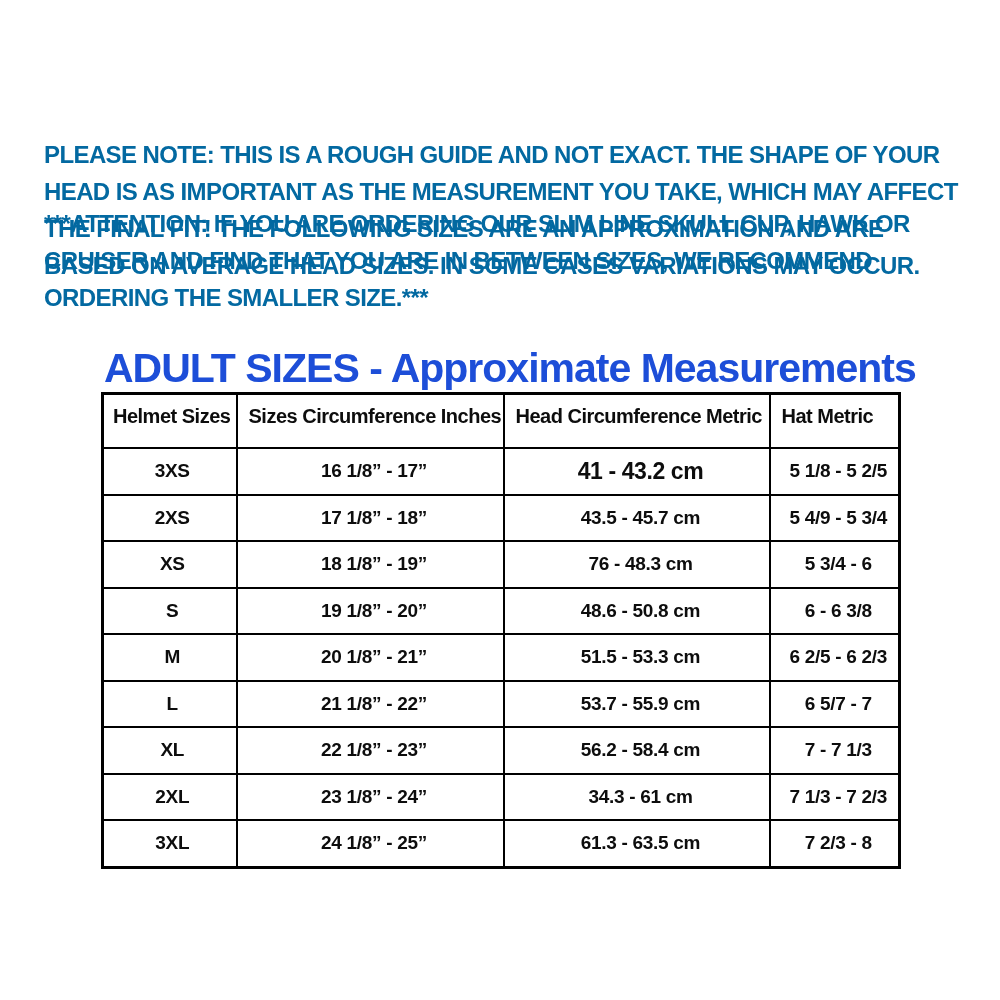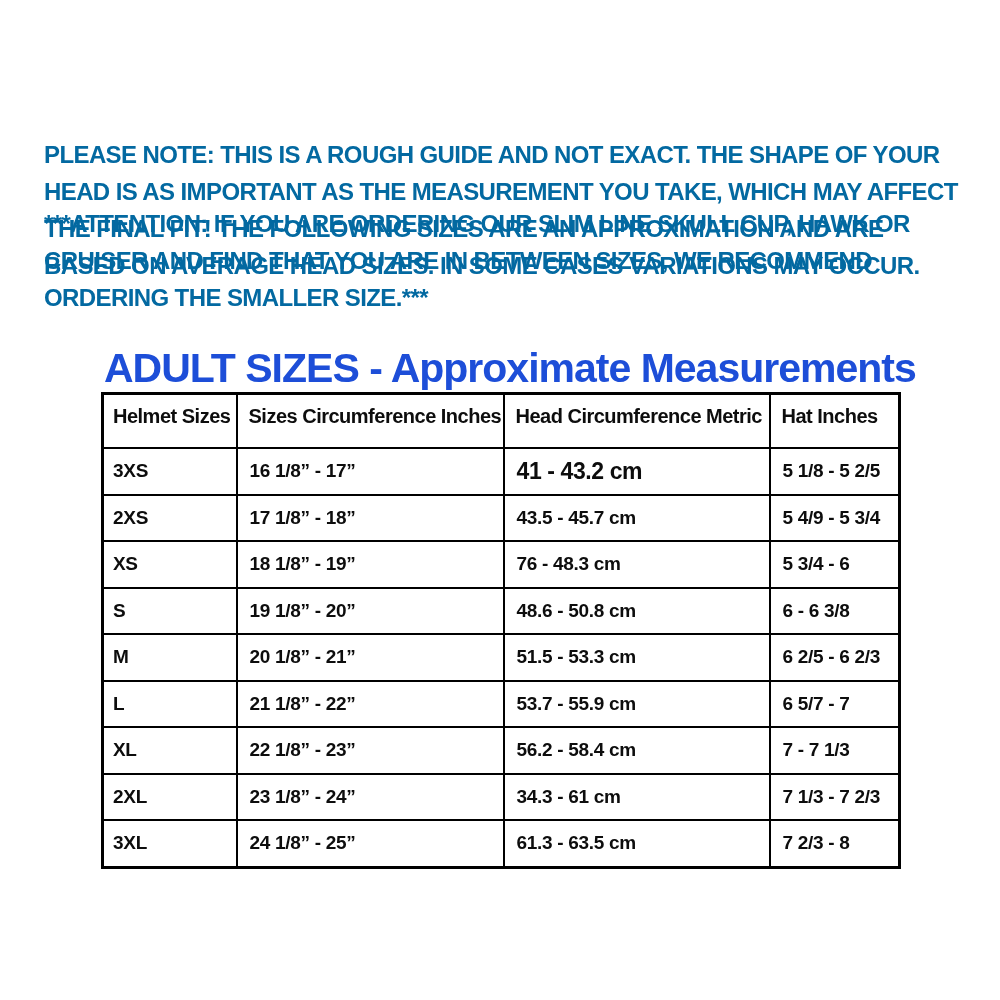--- a/index.html
+++ b/index.html
@@ -65,20 +65,21 @@
     font-weight: 700;
     letter-spacing: -0.5px;
     padding: 0 0 9px 11px;
   }
   table.size-table td {
     height: 44.5px;
     font-size: 19px;
     font-weight: 700;
     letter-spacing: -0.3px;
     padding: 0 4px 0 12px;
+    text-align: center;
   }
   table.size-table td.col-helmet { padding-left: 9px; }
   table.size-table th.col-helmet { padding-left: 9px; }
   table.size-table td.big-metric {
     font-size: 23px;
     letter-spacing: -0.4px;
   }
 </style>
 </head>
 <body>
@@ -96,21 +97,21 @@
       <col style="width:134px">
       <col style="width:267px">
       <col style="width:266px">
       <col style="width:130px">
     </colgroup>
     <thead>
       <tr>
         <th class="col-helmet">Helmet Sizes</th>
         <th>Sizes Circumference Inches</th>
         <th>Head Circumference Metric</th>
-        <th>Hat Inches</th>
+        <th>Hat Metric</th>
       </tr>
     </thead>
     <tbody>
         <tr>
           <td class="col-helmet">3XS</td>
           <td class="col-inches">16 1/8” - 17”</td>
           <td class="col-metric big-metric">41 - 43.2 cm</td>
           <td class="col-hat">5 1/8 - 5 2/5</td>
         </tr>
         <tr>

